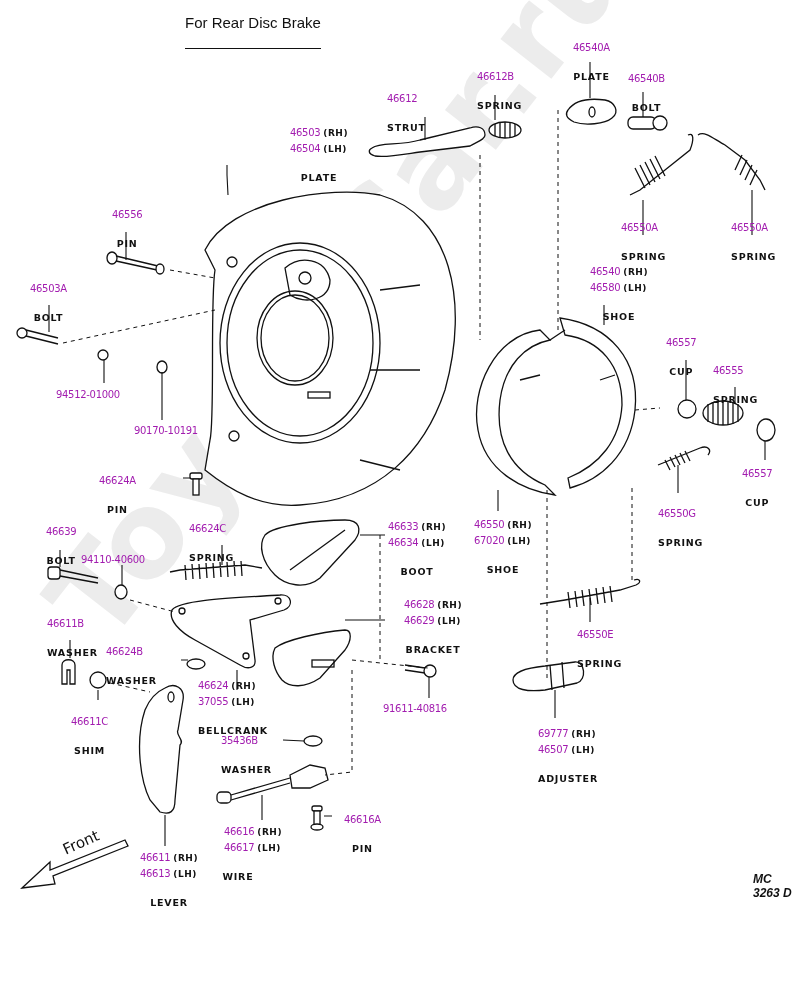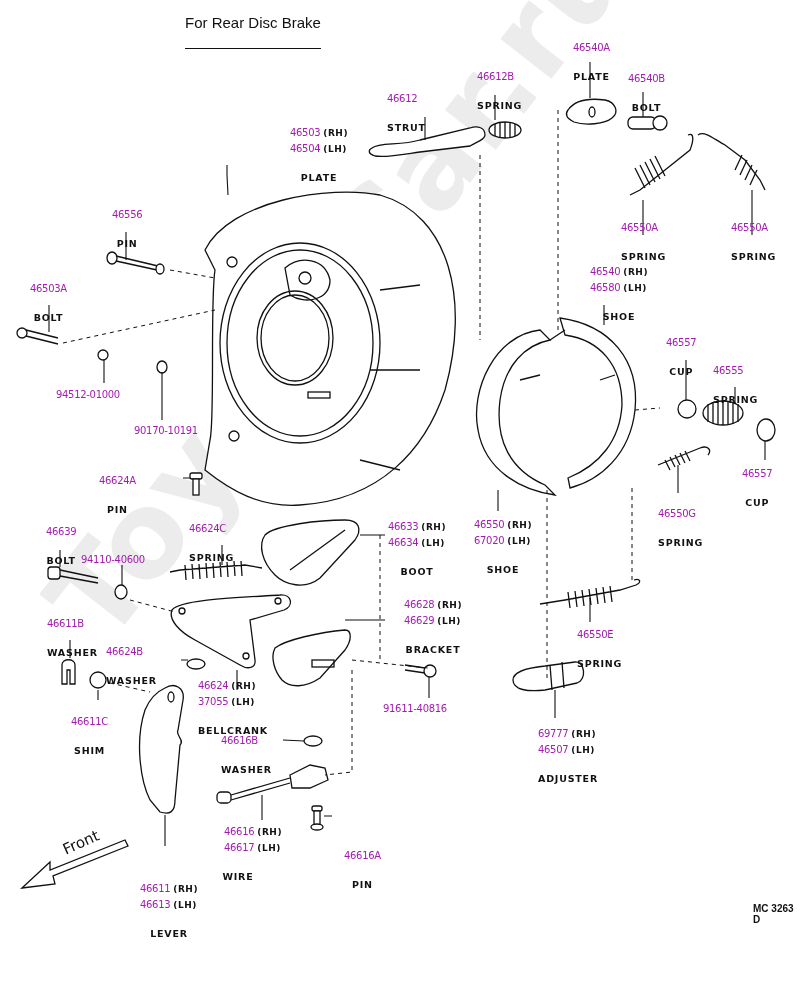--- a/index.html
+++ b/index.html
@@ -5,21 +5,21 @@
   html,body{margin:0;padding:0;background:#fff;}
   body{width:800px;height:990px;position:relative;overflow:hidden;font-family:"Liberation Sans",sans-serif;color:#111;}
   #canvas{position:absolute;left:0;top:0;width:800px;height:990px;}
   .watermark{position:absolute;left:20px;top:580px;font-family:"DejaVu Sans",sans-serif;font-size:118px;font-weight:bold;color:#ececec;transform:rotate(-52deg);transform-origin:left top;white-space:nowrap;letter-spacing:2px;z-index:0;}
   .lbl{position:absolute;z-index:3;line-height:1;white-space:nowrap;}
   .num{font-family:"DejaVu Sans",sans-serif;font-size:10px;letter-spacing:-0.3px;color:#a21caf;}
   .sfx{font-family:"DejaVu Sans",sans-serif;font-size:9px;font-weight:bold;letter-spacing:0.5px;margin-left:3px;}
   .name{display:block;font-family:"DejaVu Sans",sans-serif;font-size:9.5px;font-weight:bold;letter-spacing:0.8px;margin-top:18px;text-align:center;}
   .row{display:block;}
   .title{position:absolute;left:185px;top:14px;font-family:"Liberation Sans",sans-serif;font-size:15px;z-index:3;border-bottom:1.5px solid #111;padding-bottom:17px;}
-  .ref{position:absolute;left:753px;top:903px;font-family:"Liberation Sans",sans-serif;font-size:10px;font-weight:bold;z-index:3;}
+  .ref{position:absolute;left:753px;top:872px;font-family:"Liberation Sans",sans-serif;font-size:12px;font-weight:bold;z-index:3;font-style:italic;}
   .front{position:absolute;left:60px;top:842px;font-family:"DejaVu Sans",sans-serif;font-size:15px;transform:rotate(-24deg);transform-origin:left top;z-index:3;}
   svg{position:absolute;left:0;top:0;z-index:2;}
   svg .p{fill:none;stroke:#111;stroke-width:1.3;}
   svg .pf{fill:#fff;stroke:#111;stroke-width:1.3;}
   svg .d{fill:none;stroke:#111;stroke-width:1;stroke-dasharray:4 4;}
   svg .ld{fill:none;stroke:#111;stroke-width:1.1;}
 </style>
 </head>
 <body>
 
@@ -206,32 +206,32 @@
 <div class="lbl" style="left:47px;top:614px"><span class="num">46611B</span><span class="name">WASHER</span></div>
 <div class="lbl" style="left:106px;top:642px"><span class="num">46624B</span><span class="name">WASHER</span></div>
 <div class="lbl" style="left:198px;top:676px">
   <span class="row"><span class="num">46624</span><span class="sfx">(RH)</span></span>
   <span class="row"><span class="num">37055</span><span class="sfx">(LH)</span></span>
   <span class="name">BELLCRANK</span>
 </div>
 <div class="lbl" style="left:577px;top:625px"><span class="num">46550E</span><span class="name">SPRING</span></div>
 <div class="lbl" style="left:383px;top:699px"><span class="num">91611-40816</span></div>
 <div class="lbl" style="left:71px;top:712px"><span class="num">46611C</span><span class="name">SHIM</span></div>
-<div class="lbl" style="left:221px;top:731px"><span class="num">46616B</span><span class="name">WASHER</span></div>
+<div class="lbl" style="left:221px;top:731px"><span class="num">35436B</span><span class="name">WASHER</span></div>
 <div class="lbl" style="left:538px;top:724px">
   <span class="row"><span class="num">69777</span><span class="sfx">(RH)</span></span>
   <span class="row"><span class="num">46507</span><span class="sfx">(LH)</span></span>
   <span class="name">ADJUSTER</span>
 </div>
 <div class="lbl" style="left:224px;top:822px">
   <span class="row"><span class="num">46616</span><span class="sfx">(RH)</span></span>
   <span class="row"><span class="num">46617</span><span class="sfx">(LH)</span></span>
   <span class="name" style="margin-left:-30px">WIRE</span>
 </div>
-<div class="lbl" style="left:344px;top:846px"><span class="num">46616A</span><span class="name">PIN</span></div>
-<div class="lbl" style="left:140px;top:879px">
+<div class="lbl" style="left:344px;top:810px"><span class="num">46616A</span><span class="name">PIN</span></div>
+<div class="lbl" style="left:140px;top:848px">
   <span class="row"><span class="num">46611</span><span class="sfx">(RH)</span></span>
   <span class="row"><span class="num">46613</span><span class="sfx">(LH)</span></span>
   <span class="name">LEVER</span>
 </div>
 
 <div class="front">Front</div>
 <div class="ref">MC 3263 D</div>
 
 </body></html>

